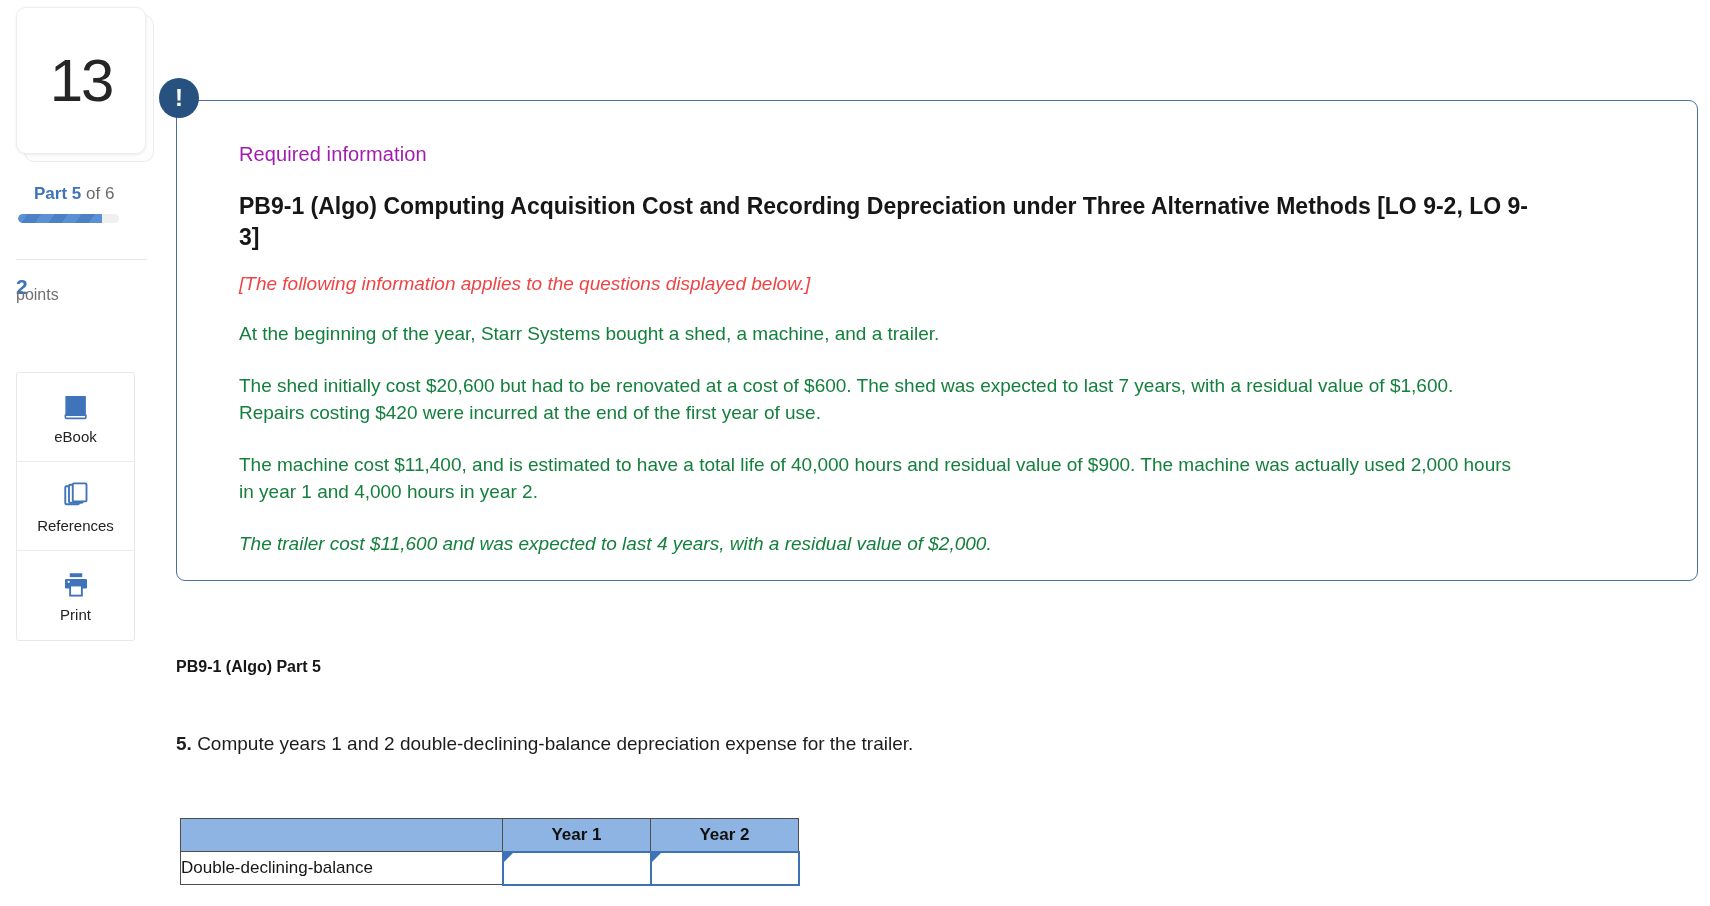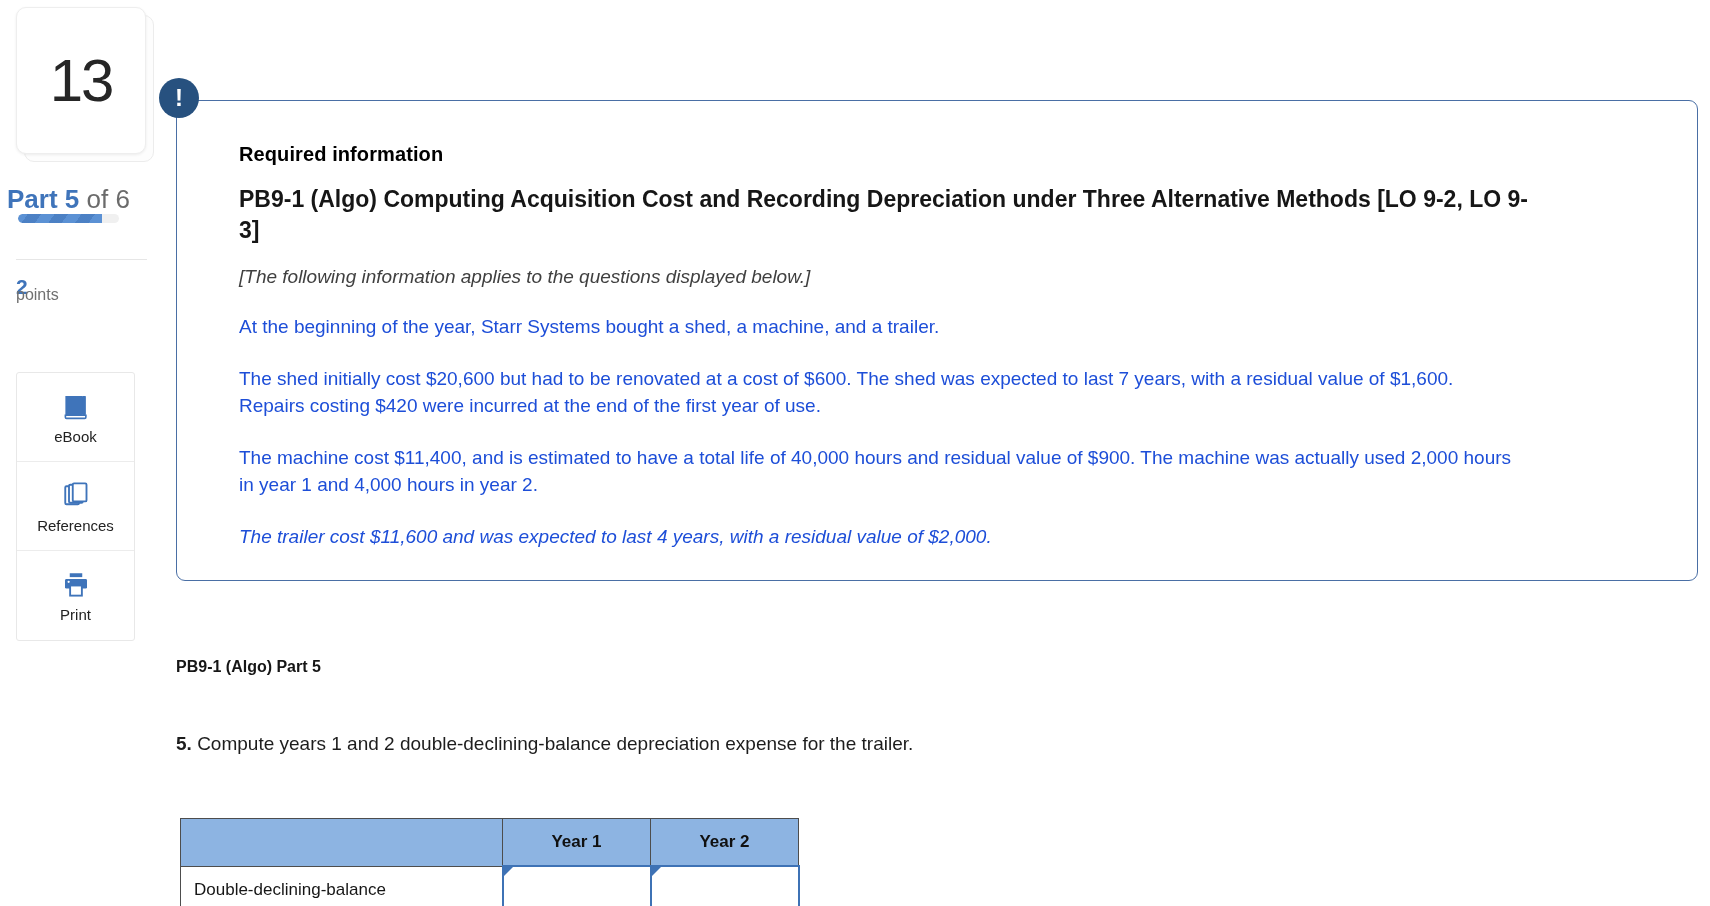--- a/index.html
+++ b/index.html
@@ -53,22 +53,22 @@
   .qcard-num {
     font-size: 60px;
     font-weight: 400;
     color: #262626;
     letter-spacing: -2px;
     line-height: 1;
   }
 
   .part-line {
     position: absolute;
-    left: 7px; top: 184px;
-    font-size: 26px;
+    left: 34px; top: 184px;
+    font-size: 17px;
     color: #6b6b6b;
     white-space: nowrap;
   }
   .part-line b { color: #3f74ba; font-weight: 700; }
 
   .progress-track {
     position: absolute;
     left: 18px; top: 214px;
     width: 101px; height: 9px;
     border-radius: 5px;
@@ -174,42 +174,42 @@
     font-weight: 700;
     line-height: 1;
   }
   .alert-inner {
     position: absolute;
     left: 62px; top: 42px;
     right: 52px;
   }
   .req-info {
     font-size: 20px;
-    font-weight: 700;
-    color: #000000;
-    margin: 0 0 18px 0;
+    font-weight: 400;
+    color: #a21caf;
+    margin: 0 0 25px 0;
     letter-spacing: .1px;
   }
   .prob-title {
     font-size: 23px;
     font-weight: 700;
     color: #161616;
     line-height: 1.33;
     margin: 0 0 21px 0;
     max-width: 1300px;
   }
   .applies {
     font-size: 19px;
     font-style: italic;
-    color: #404040;
+    color: #ef4444;
     margin: 0 0 26px 0;
   }
   .body-p {
     font-size: 19px;
-    color: #1d4ed8;
+    color: #15803d;
     line-height: 1.42;
     margin: 0 0 25px 0;
     max-width: 1275px;
   }
   .body-p:last-child { margin-bottom: 0; font-style: italic; }
 
   .part-heading {
     position: absolute;
     left: 6px; top: 658px;
     font-size: 16px;
@@ -229,21 +229,21 @@
   
   .answer-table {
     position: absolute;
     left: 10px; top: 818px;
     border-collapse: collapse;
     background: #fff;
   }
   .answer-table th, .answer-table td {
     border: 1px solid #4d4d4d;
     font-size: 17px;
-    padding: 13px;
+    padding: 0;
     height: 33px;
     margin-left: 39px;
   }
   .answer-table th {
     background: #8db4e2;
     color: #101010;
     font-weight: 700;
     text-align: center;
   }
   .th-blank { width: 322px; }

